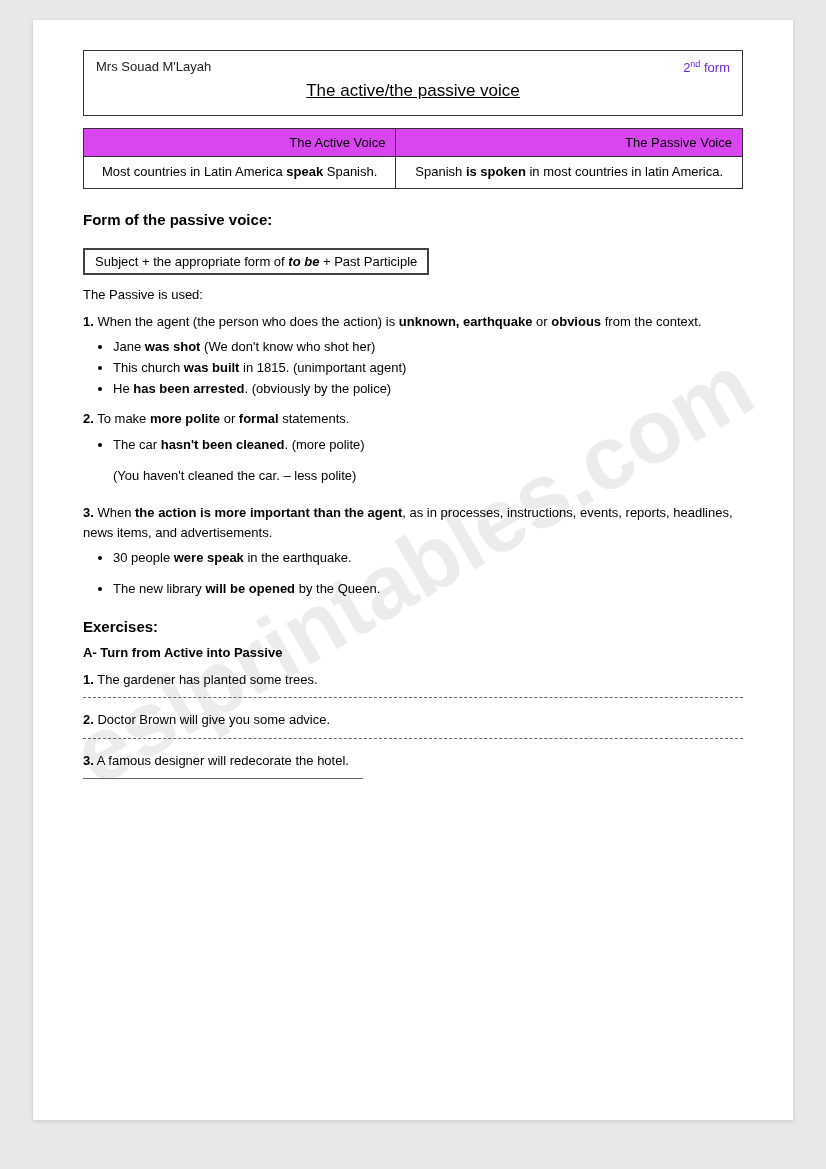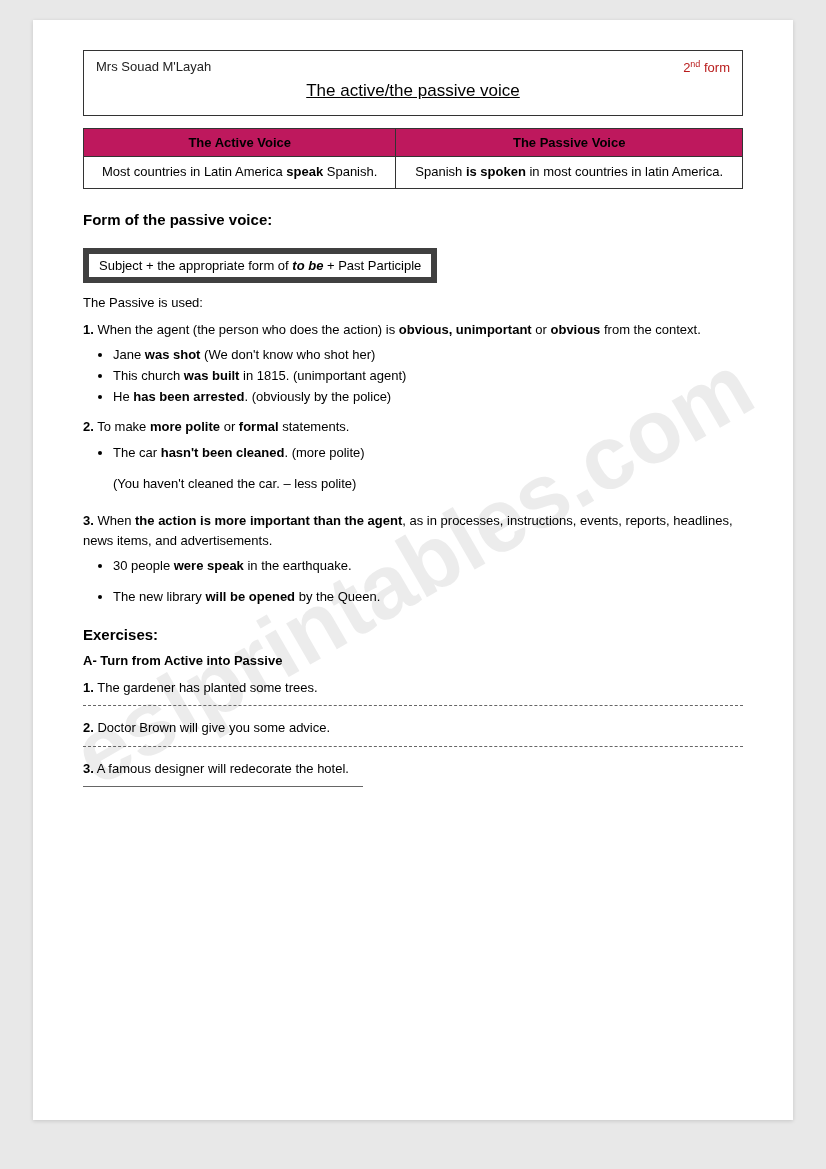--- a/index.html
+++ b/index.html
@@ -59,21 +59,21 @@
       margin-bottom: 6px;
     }
 
     .teacher-name {
       font-size: 13px;
       color: #222;
     }
 
     .form-label {
       font-size: 13px;
-      color: #b91c1c;
+      color: #6d28d9;
     }
 
     .form-label sup {
       font-size: 9px;
     }
 
     .doc-title {
       text-align: center;
       font-size: 17px;
       font-weight: normal;
@@ -89,39 +89,40 @@
 
     .comparison-table th,
     .comparison-table td {
       border: 1px solid #333;
       padding: 6px 10px;
       text-align: center;
       vertical-align: top;
     }
 
     .comparison-table th {
-      font-weight: bold;
-      background: #be185d;
+      font-weight: normal;
+      background: #d946ef;
+      text-align: right;
     }
 
     .comparison-table td {
       font-size: 13px;
       line-height: 1.4;
     }
 
     
     .section-heading {
       font-size: 15px;
       font-weight: bold;
       margin-bottom: 20px;
       margin-top: 4px;
     }
 
     .formula-box {
-      border: 6px solid #404040;
+      border: 2px solid #404040;
       display: inline-block;
       padding: 4px 10px;
       margin-bottom: 12px;
       font-size: 13px;
     }
 
     .formula-box em {
       font-style: italic;
       font-weight: bold;
     }
@@ -247,21 +248,21 @@
     <div class="formula-box">
       Subject + the appropriate form of <em>to be</em> + Past Participle
     </div>
 
     <p class="passive-intro">
       <strong>The Passive</strong><span> is used:</span>
     </p>
 
     
     <p class="numbered-point">
-      <strong>1.</strong> When the agent (the person who does the action) is <strong>obvious, unimportant</strong> or <strong>obvious</strong> from the context.
+      <strong>1.</strong> When the agent (the person who does the action) is <strong>unknown, earthquake</strong> or <strong>obvious</strong> from the context.
     </p>
     <ul class="bullet-list">
       <li>Jane <strong>was shot</strong> (We don't know who shot her)</li>
       <li>This church <strong>was built</strong> in 1815. (unimportant agent)</li>
       <li>He <strong>has been arrested</strong>. (obviously by the police)</li>
     </ul>
 
     
     <p class="numbered-point">
       <strong>2.</strong> To make <strong>more polite</strong> or <strong>formal</strong> statements.

